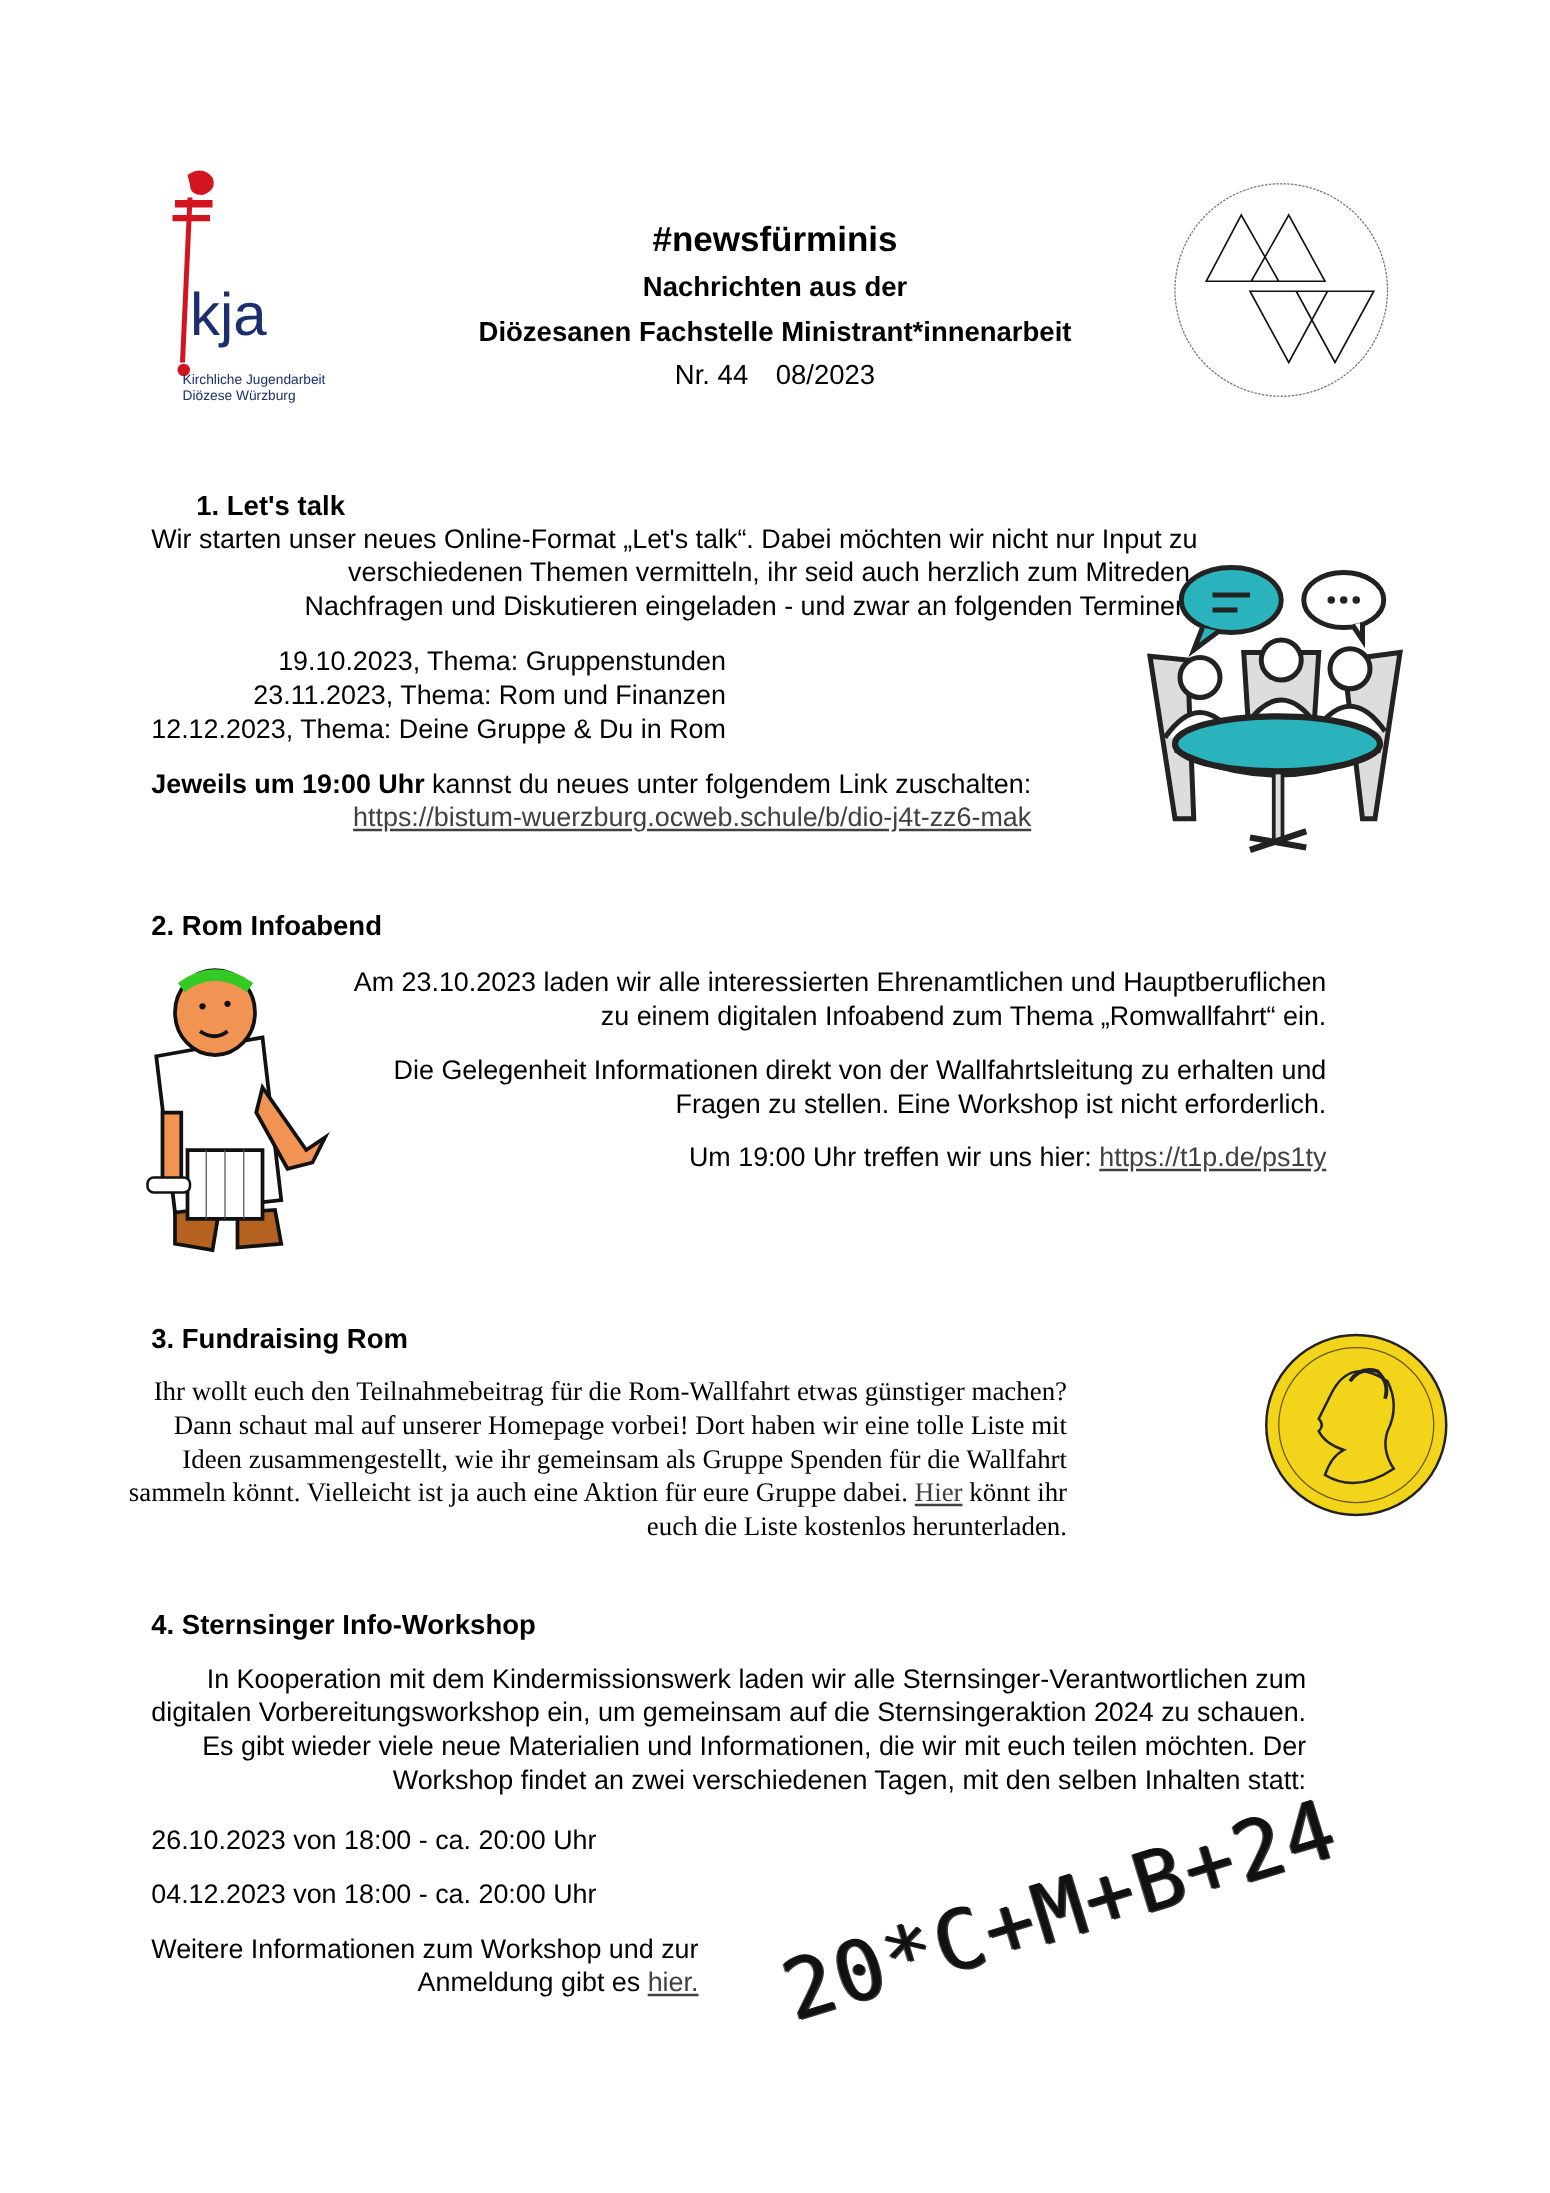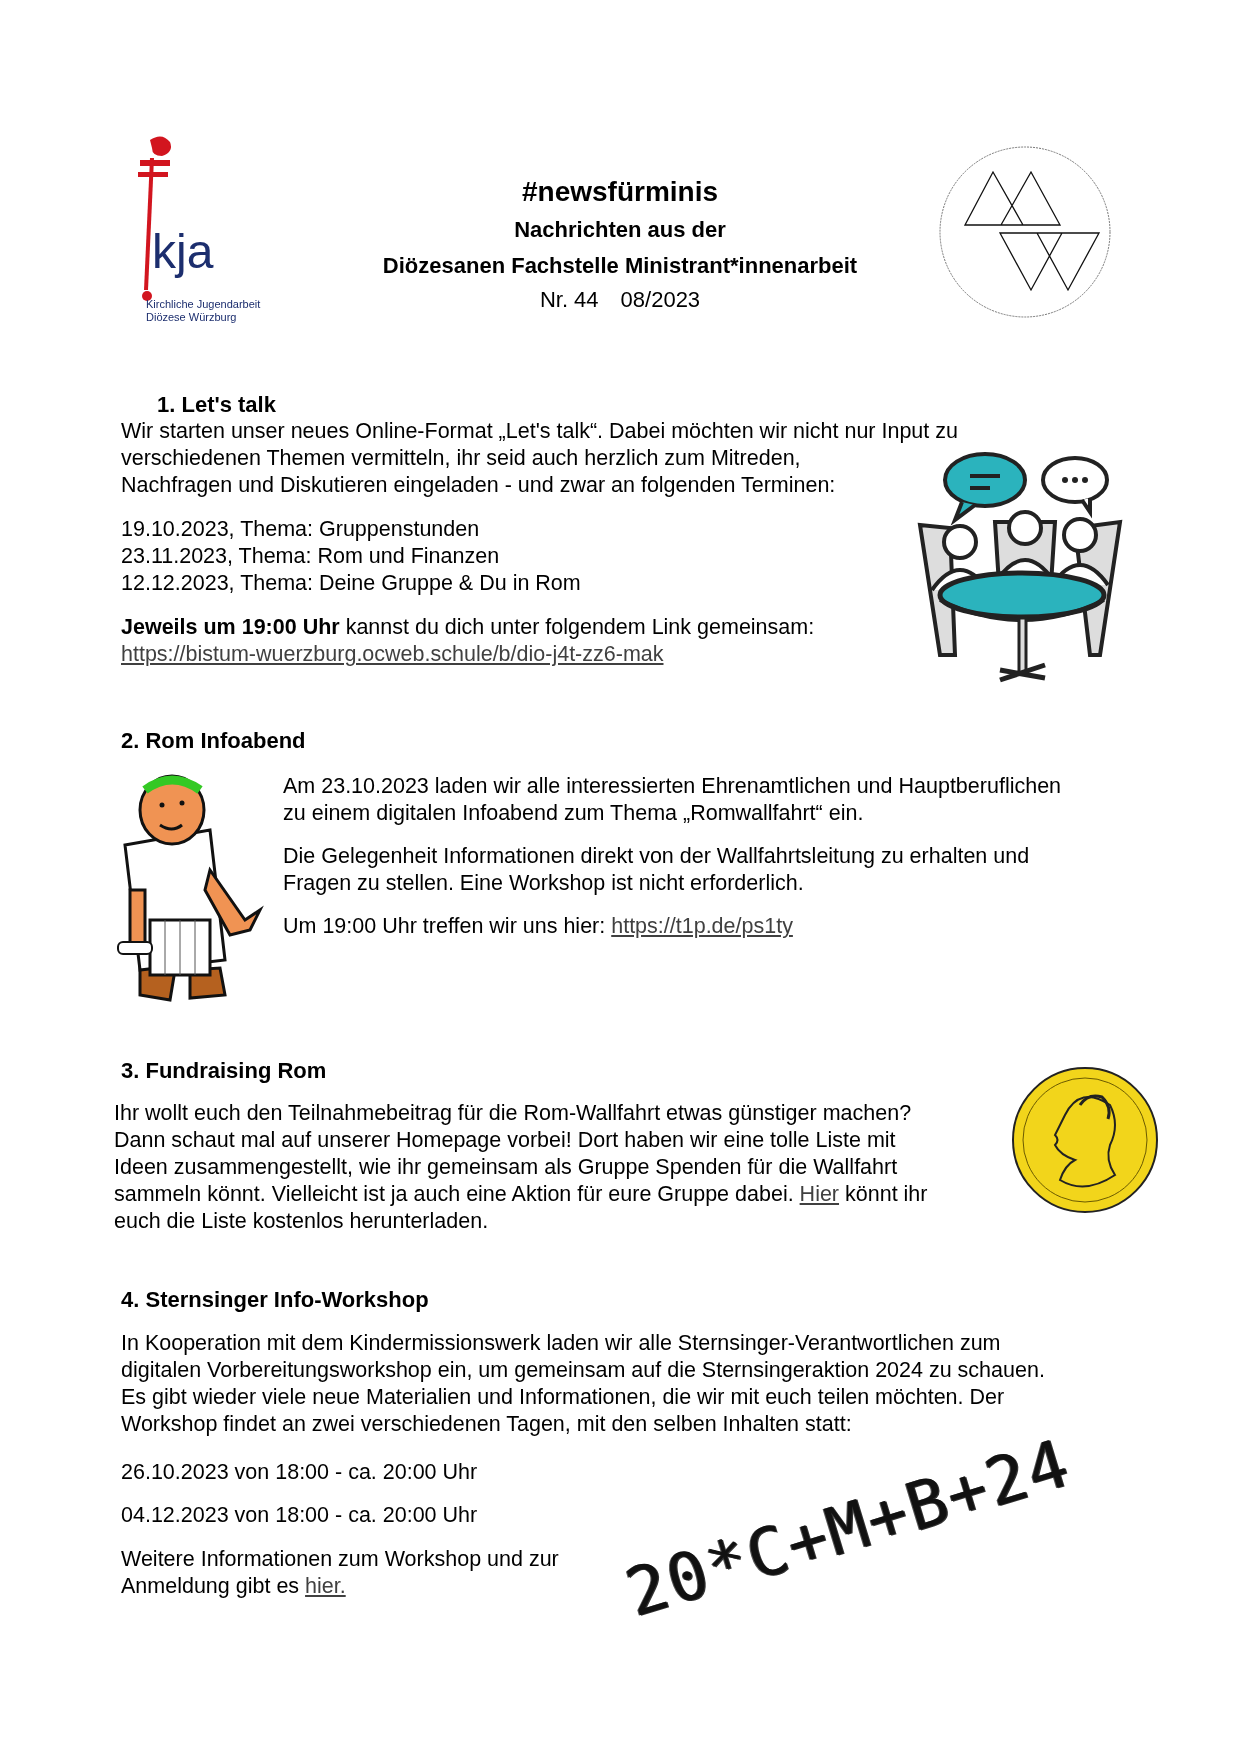--- a/index.html
+++ b/index.html
@@ -8,21 +8,21 @@
   .abs { position: absolute; }
   .header-title { position: absolute; left: 0; width: 1240px; text-align: center; }
   #title { top: 176px; font-size: 28px; font-weight: bold; }
   #sub1 { top: 217px; font-size: 22px; font-weight: bold; }
   #sub2 { top: 253px; font-size: 22px; font-weight: bold; }
   #issue { top: 287px; font-size: 22px; }
   #issue span + span { margin-left: 22px; }
   h2 { position: absolute; margin: 0; font-size: 22px; font-weight: bold; left: 121px; }
   p, .line { margin: 0; font-size: 21.5px; line-height: 27px; }
   a { color: #404040; text-decoration: underline; }
-  .txt { position: absolute; }
+  .txt { position: absolute; text-align: right; }
   .kja-caption { font-size: 11px; color: #1c2e6e; line-height: 13px; }
   .handwriting { position: absolute; left: 640px; top: 1555px; font-family: "DejaVu Sans Mono", monospace;
                  font-size: 66px; color: #111; transform: rotate(-17deg); transform-origin: left bottom;
                  letter-spacing: 2px; white-space: nowrap; text-shadow: 1px 1px 0 #333, -1px 0 0 #555; }
 </style>
 </head>
 <body>
 
 <div class="abs" style="left:120px; top:130px; width:150px; height:200px;">
   <svg width="150" height="200" viewBox="0 0 150 200">
@@ -59,21 +59,21 @@
   <div class="line">Wir starten unser neues Online-Format „Let's talk“. Dabei möchten wir nicht nur Input zu</div>
   <div class="line">verschiedenen Themen vermitteln, ihr seid auch herzlich zum Mitreden,</div>
   <div class="line">Nachfragen und Diskutieren eingeladen - und zwar an folgenden Terminen:</div>
 </div>
 <div class="txt" style="left:121px; top:516px;">
   <div class="line">19.10.2023, Thema: Gruppenstunden</div>
   <div class="line">23.11.2023, Thema: Rom und Finanzen</div>
   <div class="line">12.12.2023, Thema: Deine Gruppe &amp; Du in Rom</div>
 </div>
 <div class="txt" style="left:121px; top:614px;">
-  <div class="line"><b>Jeweils um 19:00 Uhr</b><span> kannst du dich unter folgendem Link gemeinsam:</span></div>
+  <div class="line"><b>Jeweils um 19:00 Uhr</b><span> kannst du neues unter folgendem Link zuschalten:</span></div>
   <div class="line"><a>https://bistum-wuerzburg.ocweb.schule/b/dio-j4t-zz6-mak</a></div>
 </div>
 
 <div class="abs" style="left:900px; top:450px;">
   <svg width="240" height="235" viewBox="0 0 240 235">
     <ellipse cx="85" cy="30" rx="40" ry="26" fill="#2bb3bd" stroke="#222" stroke-width="4"></ellipse>
     <path d="M62 52 L55 70 L75 55" fill="#2bb3bd" stroke="#222" stroke-width="4"></path>
     <line x1="70" y1="26" x2="100" y2="26" stroke="#222" stroke-width="4"></line>
     <line x1="70" y1="38" x2="90" y2="38" stroke="#222" stroke-width="4"></line>
     <ellipse cx="175" cy="30" rx="32" ry="22" fill="#fff" stroke="#222" stroke-width="4"></ellipse>
@@ -121,21 +121,21 @@
   <div class="line">Am 23.10.2023 laden wir alle interessierten Ehrenamtlichen und Hauptberuflichen</div>
   <div class="line">zu einem digitalen Infoabend zum Thema „Romwallfahrt“ ein.</div>
   <div style="height:16px"></div>
   <div class="line">Die Gelegenheit Informationen direkt von der Wallfahrtsleitung zu erhalten und</div>
   <div class="line">Fragen zu stellen. Eine Workshop ist nicht erforderlich.</div>
   <div style="height:16px"></div>
   <div class="line"><span>Um 19:00 Uhr treffen wir uns hier: </span><a>https://t1p.de/ps1ty</a></div>
 </div>
 
 <h2 style="top:1058px;">3. Fundraising Rom</h2>
-<div class="txt" style="left:114px; top:1100px;">
+<div class="txt" style="left:103px; top:1100px;font-family:Liberation Serif, serif;">
   <div class="line">Ihr wollt euch den Teilnahmebeitrag für die Rom-Wallfahrt etwas günstiger machen?</div>
   <div class="line">Dann schaut mal auf unserer Homepage vorbei! Dort haben wir eine tolle Liste mit</div>
   <div class="line">Ideen zusammengestellt, wie ihr gemeinsam als Gruppe Spenden für die Wallfahrt</div>
   <div class="line"><span>sammeln könnt. Vielleicht ist ja auch eine Aktion für eure Gruppe dabei. </span><a>Hier</a><span> könnt ihr</span></div>
   <div class="line">euch die Liste kostenlos herunterladen.</div>
 </div>
 <div class="abs" style="left:1010px; top:1065px;">
   <svg width="150" height="150" viewBox="0 0 150 150">
     <circle cx="75" cy="75" r="72" fill="#f2d51b" stroke="#222" stroke-width="2"></circle>
     <circle cx="75" cy="75" r="62" fill="none" stroke="#6b5a00" stroke-width="1"></circle>

